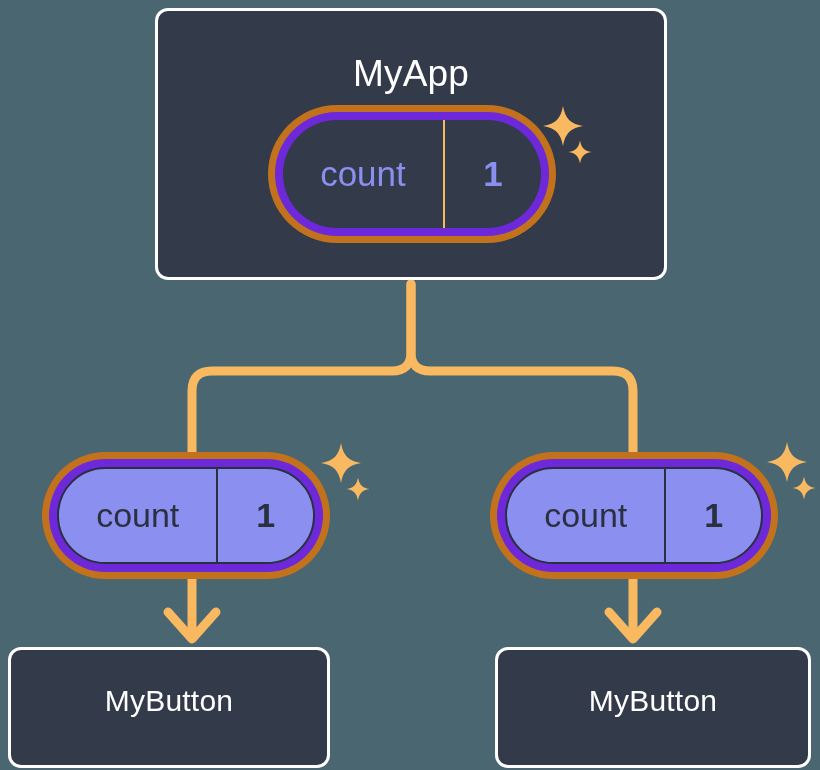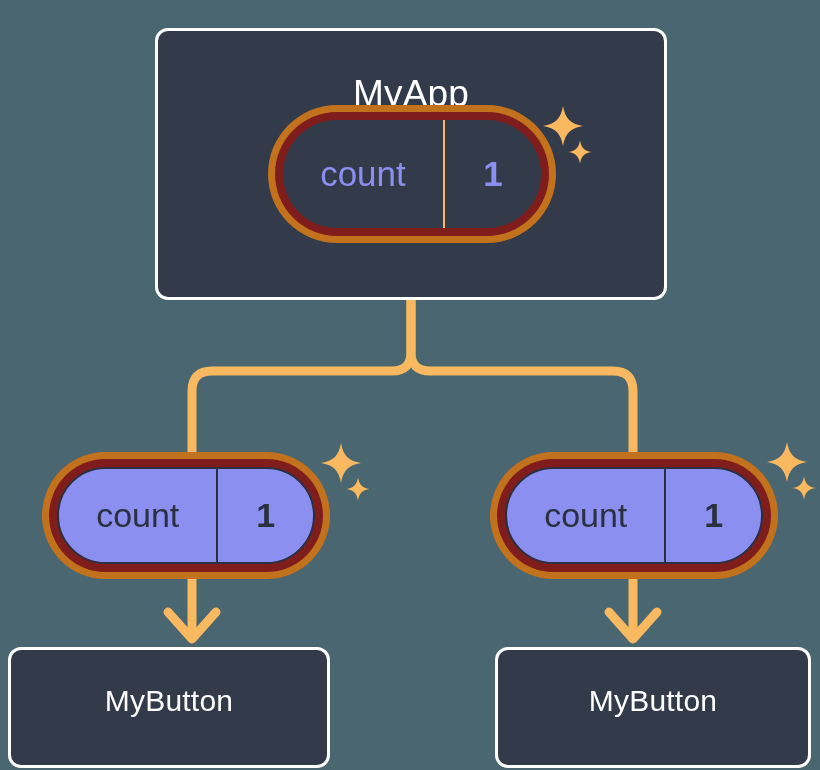--- a/index.html
+++ b/index.html
@@ -42,21 +42,21 @@
     left: 0;
     right: 0;
     text-align: center;
     color: #ffffff;
     font-weight: 400;
     letter-spacing: 0.2px;
     white-space: nowrap;
   }
   #box-myapp {
     left: 155px;
-    top: 28px;
+    top: 8px;
     width: 512px;
     height: 272px;
   }
   #box-myapp .comp-label {
     top: 42px;
     font-size: 37px;
   }
   #box-mybutton-left {
     left: 8px;
     top: 647px;
@@ -81,21 +81,21 @@
     border-radius: 999px;
     background: #c2711c;              
     padding: 7px;
     display: block;
   }
   .pill-mid {
     box-sizing: border-box;
     width: 100%;
     height: 100%;
     border-radius: 999px;
-    background: #7f1d1d;              
+    background: #6d28d9;              
     padding: 8px;
   }
   .pill-inner {
     box-sizing: border-box;
     position: relative;
     width: 100%;
     height: 100%;
     border-radius: 999px;
     display: flex;
     align-items: stretch;

